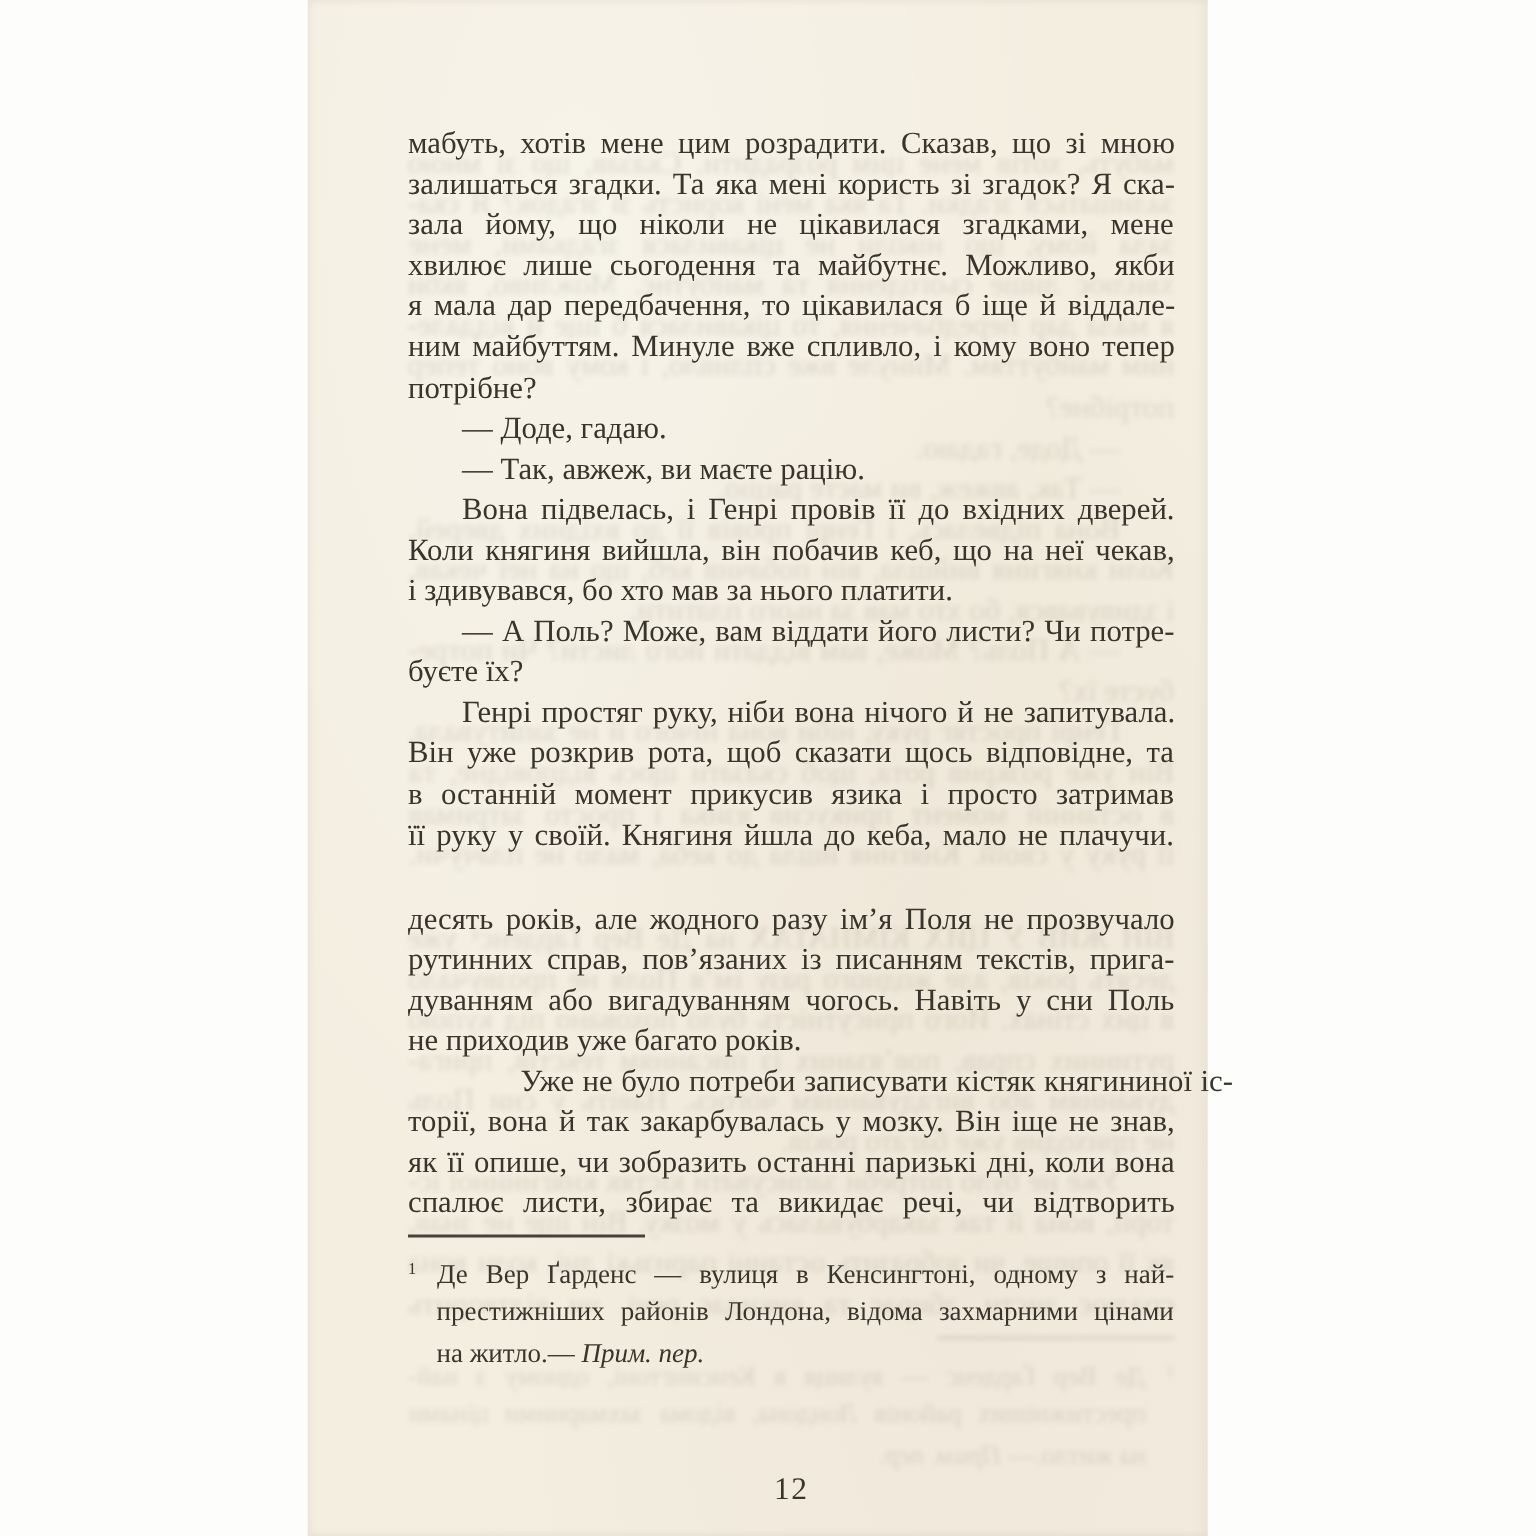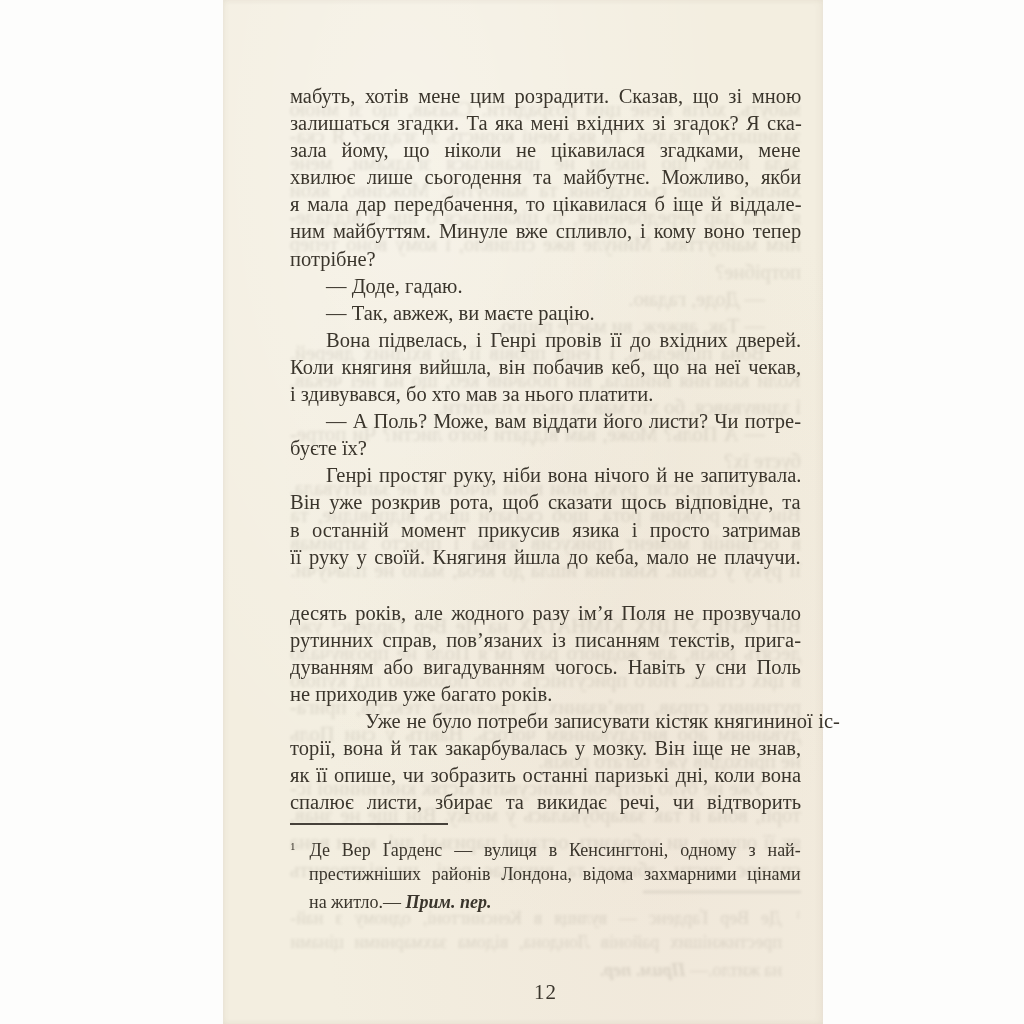--- a/index.html
+++ b/index.html
@@ -2,21 +2,21 @@
 <html><head>
 <meta charset="utf-8">
 <style>
   html,body{margin:0;padding:0;}
   body{
     width:1024px;height:1024px;overflow:hidden;
     background:#fdfdfc;
     font-family:"Liberation Serif","DejaVu Serif",serif;
   }
   .paper{
-    position:absolute;left:223px;top:0;width:600px;height:1024px;
+    position:absolute;left:205px;top:0;width:600px;height:1024px;
     background-color:#f3eee0;
     background-image:
       radial-gradient(ellipse at 30% 15%, rgba(255,255,255,.30), transparent 55%),
       radial-gradient(ellipse at 75% 85%, rgba(226,200,188,.16), transparent 55%),
       radial-gradient(ellipse at 60% 50%, rgba(219,206,182,.12), transparent 60%);
     box-shadow:inset -3px 0 7px rgba(90,80,60,.05), inset 2px 0 5px rgba(90,80,60,.05);
   }
   .textcol{
     position:absolute;left:67px;top:83px;width:511px;
     color:#3a352c;font-size:20.5px;z-index:2;
@@ -27,21 +27,21 @@
   .line.indent{padding-left:36px;}
   .para.section{margin-top:29px;}
   .fnrule{
     width:158px;border-top:2px solid #46413a;
     margin-top:7px;margin-bottom:7px;
   }
   .fn{font-size:18px;}
   .fn .line{height:28px;line-height:28px;padding-left:19px;}
   .fn .line.first{padding-left:0;}
   .fn sup{font-size:11px;vertical-align:6px;letter-spacing:2px;}
-  .fn i{font-style:italic;font-weight:bold;}
+  .fn i{font-style:italic;}
   .pagenum{
     position:absolute;left:67px;top:980px;width:511px;
     text-align:center;font-size:21px;color:#3a352c;z-index:2;letter-spacing:1px;
   }
   .ghost{
     position:absolute;left:67px;top:96px;width:511px;
     color:#534b3c;font-size:20.5px;z-index:1;
     transform:scaleX(-1);filter:blur(1.7px);opacity:.14;
     pointer-events:none;
   }
@@ -98,21 +98,21 @@
       <div class="fnrule"></div>
       <div class="fn">
         <div class="line first"><span class="t" style="word-spacing: 7.4px;"><sup>1</sup> Де Вер Ґарденс — вулиця в Кенсингтоні, одному з най-</span></div>
         <div class="line"><span class="t" style="word-spacing: 6.2px;">престижніших районів Лондона, відома захмарними цінами</span></div>
         <div class="line"><span class="t" style="word-spacing: 0px;">на житло.— <i>Прим. пер.</i></span></div>
       </div>
     </div>
     <div class="textcol" id="textcol">
       <div class="para">
         <div class="line"><span class="t" style="word-spacing: 4.5px;">мабуть, хотів мене цим розрадити. Сказав, що зі мною</span></div>
-        <div class="line"><span class="t" style="word-spacing: 2.22222px;">залишаться згадки. Та яка мені вхідних зі згадок? Я ска-</span></div>
+        <div class="line"><span class="t" style="word-spacing: 2.22222px;">залишаться згадки. Та яка мені користь зі згадок? Я ска-</span></div>
         <div class="line"><span class="t" style="word-spacing: 9.71429px;">зала йому, що ніколи не цікавилася згадками, мене</span></div>
         <div class="line"><span class="t" style="word-spacing: 6.5px;">хвилює лише сьогодення та майбутнє. Можливо, якби</span></div>
         <div class="line"><span class="t" style="word-spacing: 2.66667px;">я мала дар передбачення, то цікавилася б іще й віддале-</span></div>
         <div class="line"><span class="t" style="word-spacing: 2.875px;">ним майбуттям. Минуле вже спливло, і кому воно тепер</span></div>
         <div class="line"><span class="t" style="word-spacing: 0px;">потрібне?</span></div>
       </div>
       <div class="para">
         <div class="line indent"><span class="t" style="word-spacing: 0px;">— Доде, гадаю.</span></div>
       </div>
       <div class="para">

